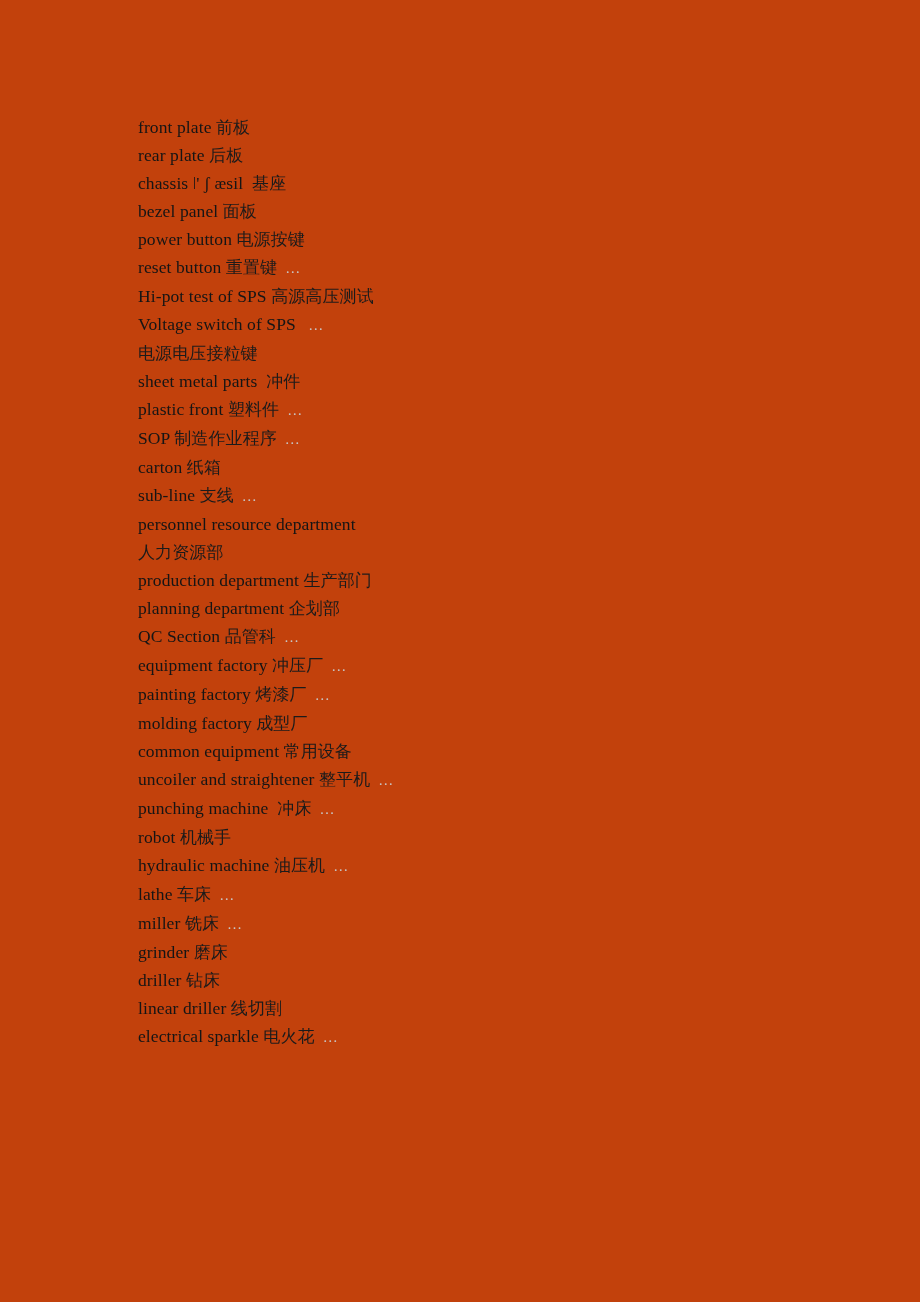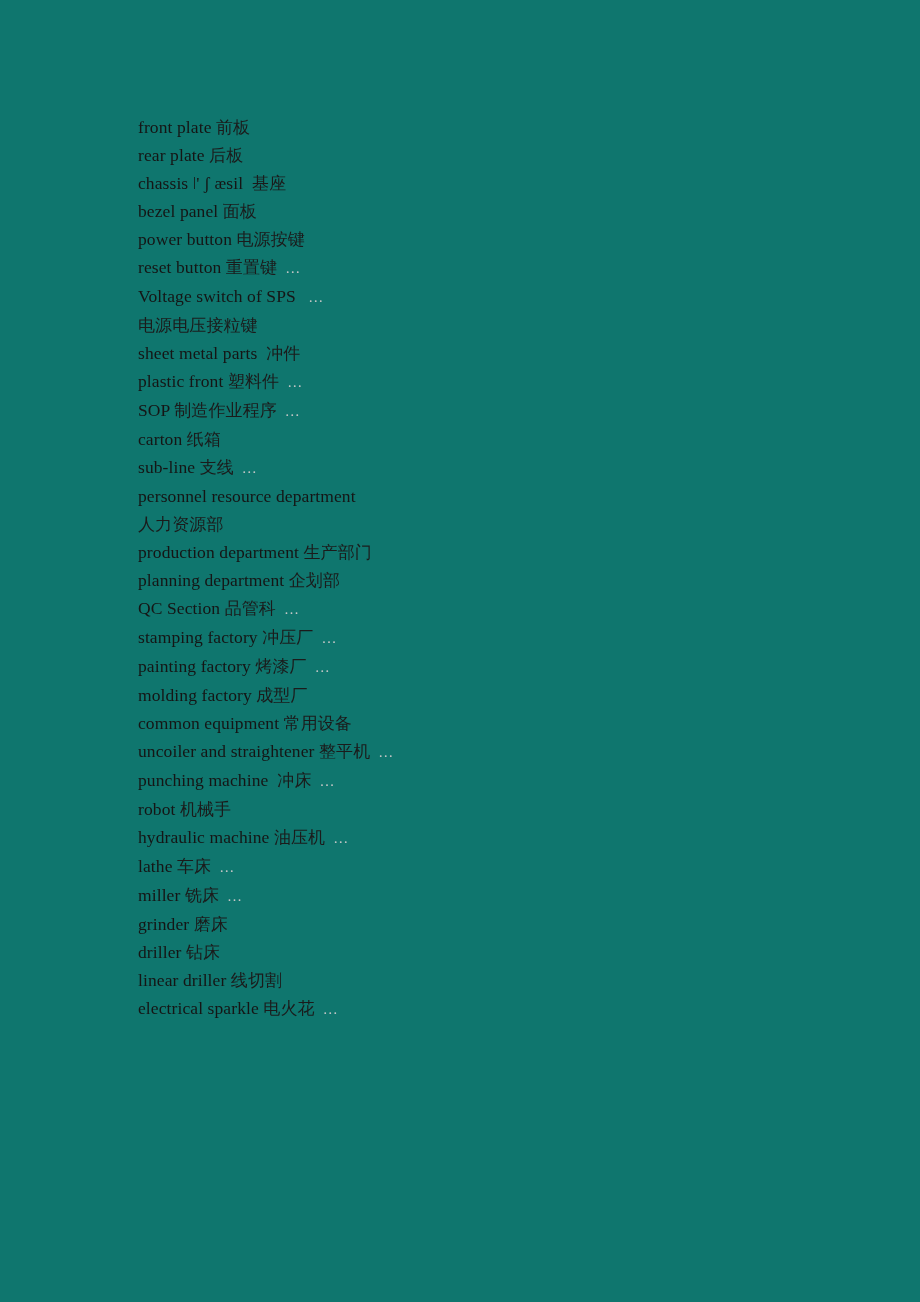--- a/index.html
+++ b/index.html
@@ -6,21 +6,21 @@
   html, body {
     margin: 0;
     padding: 0;
     background: #ffffff;
   }
 
   .page {
     position: relative;
     width: 920px;
     height: 1302px;
-    background: #0f766e;
+    background: #c2410c;
     overflow: hidden;
     box-sizing: border-box;
   }
 
   .glossary {
     position: absolute;
     left: 138px;
     top: 113px;
     width: 720px;
   }
@@ -65,33 +65,34 @@
 <body>
 
 <div class="page">
   <div class="glossary">
       <div class="entry"><span>front plate </span><span class="cjk">前板</span></div>
       <div class="entry"><span>rear plate </span><span class="cjk">后板</span></div>
       <div class="entry"><span>chassis ǀ' ʃ æsil  </span><span class="cjk">基座</span></div>
       <div class="entry"><span>bezel panel </span><span class="cjk">面板</span></div>
       <div class="entry"><span>power button </span><span class="cjk">电源按键</span></div>
       <div class="entry"><span>reset button </span><span class="cjk">重置键</span><span class="speckle">…</span></div>
+      <div class="entry"><span>Hi-pot test of SPS </span><span class="cjk">高源高压测试</span></div>
       <div class="entry"><span>Voltage switch of SPS </span><span class="speckle">…</span></div>
       <div class="entry"><span class="cjk">电源电压接粒键</span></div>
       <div class="entry"><span>sheet metal parts  </span><span class="cjk">冲件</span></div>
       <div class="entry"><span>plastic front </span><span class="cjk">塑料件</span><span class="speckle">…</span></div>
       <div class="entry"><span>SOP </span><span class="cjk">制造作业程序</span><span class="speckle">…</span></div>
       <div class="entry"><span>carton </span><span class="cjk">纸箱</span></div>
       <div class="entry"><span>sub-line </span><span class="cjk">支线</span><span class="speckle">…</span></div>
       <div class="entry"><span>personnel resource department</span></div>
       <div class="entry"><span class="cjk">人力资源部</span></div>
       <div class="entry"><span>production department </span><span class="cjk">生产部门</span></div>
       <div class="entry"><span>planning department </span><span class="cjk">企划部</span></div>
       <div class="entry"><span>QC Section </span><span class="cjk">品管科</span><span class="speckle">…</span></div>
-      <div class="entry"><span>stamping factory </span><span class="cjk">冲压厂</span><span class="speckle">…</span></div>
+      <div class="entry"><span>equipment factory </span><span class="cjk">冲压厂</span><span class="speckle">…</span></div>
       <div class="entry"><span>painting factory </span><span class="cjk">烤漆厂</span><span class="speckle">…</span></div>
       <div class="entry"><span>molding factory </span><span class="cjk">成型厂</span></div>
       <div class="entry"><span>common equipment </span><span class="cjk">常用设备</span></div>
       <div class="entry"><span>uncoiler and straightener </span><span class="cjk">整平机</span><span class="speckle">…</span></div>
       <div class="entry"><span>punching machine  </span><span class="cjk">冲床</span><span class="speckle">…</span></div>
       <div class="entry"><span>robot </span><span class="cjk">机械手</span></div>
       <div class="entry"><span>hydraulic machine </span><span class="cjk">油压机</span><span class="speckle">…</span></div>
       <div class="entry"><span>lathe </span><span class="cjk">车床</span><span class="speckle">…</span></div>
       <div class="entry"><span>miller </span><span class="cjk">铣床</span><span class="speckle">…</span></div>
       <div class="entry"><span>grinder </span><span class="cjk">磨床</span></div>

